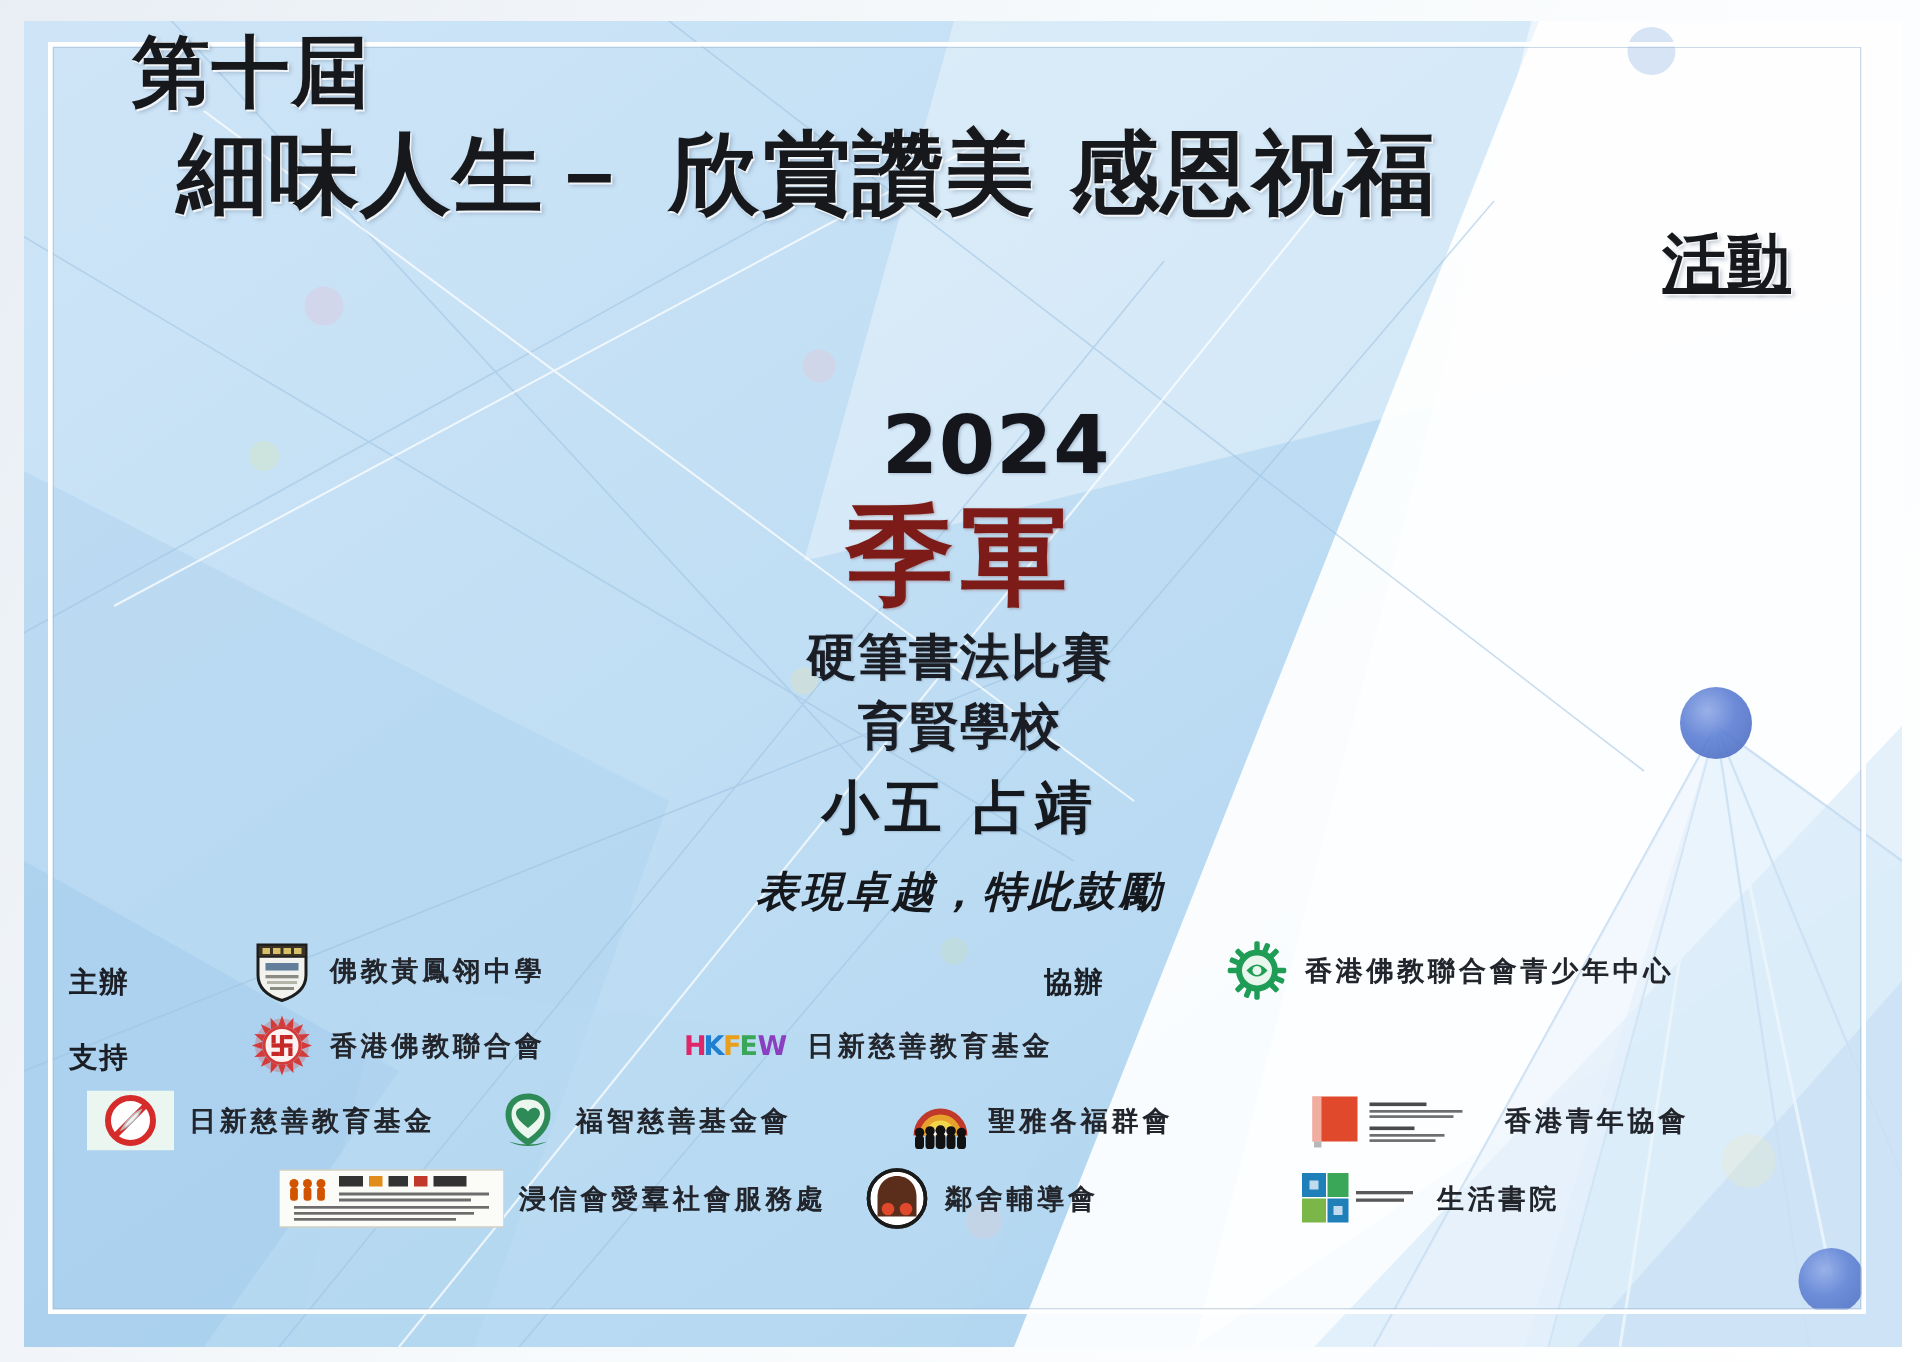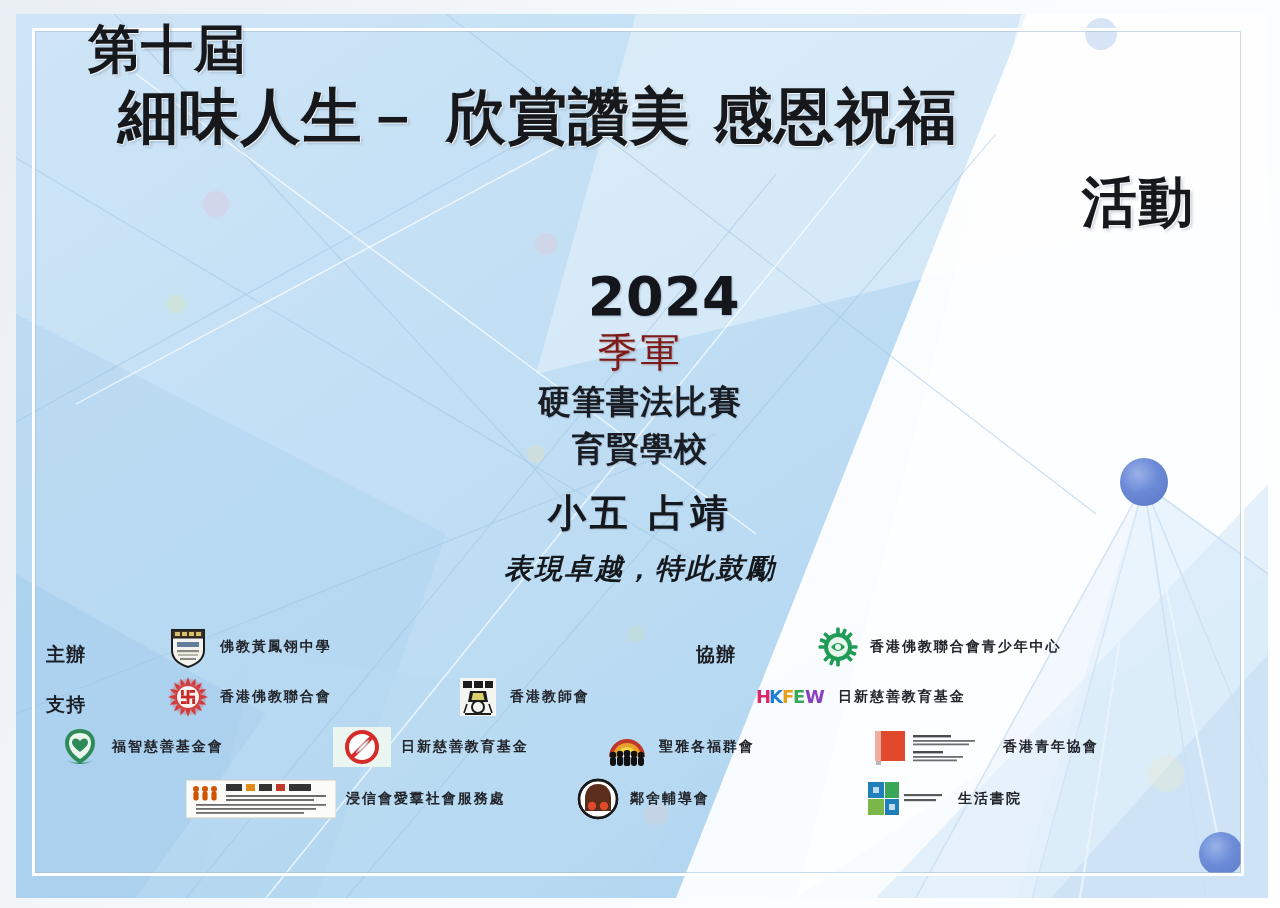--- a/index.html
+++ b/index.html
@@ -48,42 +48,42 @@
     font-family: "DejaVu Sans", "Liberation Sans", sans-serif;
     font-weight: 700;
     color: #16181c;
     letter-spacing: .02em;
     line-height: 1.06;
     text-shadow: 1px 1px 0 rgba(255,255,255,.85), 2px 2px 3px rgba(60,80,110,.30);
     white-space: nowrap;
   }
   .hl-1 { font-size: 52px; margin-left: 24px; }
   .hl-2 { font-size: 60px; margin-left: 54px; margin-top: 8px; }
-  .hl-3 { font-size: 55px; text-align: right; margin-top: 24px; padding-right: 22px; }
+  .hl-3 { font-size: 42px; text-align: right; margin-top: 4px; padding-right: 22px; text-decoration: underline; }
 
   
   .award {
     position: absolute;
     left: 0; top: 270px; width: 1280px;
     text-align: center;
   }
   .award-year {
     font-family: "DejaVu Sans", "Liberation Sans", sans-serif;
     font-weight: 700;
     font-size: 54px;
     color: #14161b;
     letter-spacing: .01em;
     line-height: 1;
     text-shadow: 1px 1px 2px rgba(70,90,120,.32);
     padding-left: 48px;
   }
   .award-rank {
     font-family: "DejaVu Serif", "Liberation Serif", serif;
-    font-weight: 400;
-    font-size: 40px;
+    font-weight: 700;
+    font-size: 72px;
     color: #7c1b17;
     line-height: 1.12;
     margin-top: 6px;
     letter-spacing: .06em;
     text-shadow: 1px 1px 2px rgba(120,40,35,.35);
   }
   .award-event {
     font-family: "DejaVu Sans", "Liberation Sans", sans-serif;
     font-weight: 700;
     font-size: 33px;
@@ -102,21 +102,21 @@
     letter-spacing: .03em;
     text-shadow: 1px 1px 1px rgba(80,100,130,.25);
   }
   .award-winner {
     font-family: "DejaVu Sans", "Liberation Sans", sans-serif;
     font-weight: 700;
     font-size: 38px;
     color: #15181d;
     line-height: 1.4;
     letter-spacing: .10em;
-    margin-top: 14px;
+    margin-top: 4px;
     text-shadow: 1px 1px 1px rgba(80,100,130,.25);
   }
   .award-remark {
     font-family: Liberation Mono, monospace;
     font-weight: 700;
     font-style: italic;
     font-size: 28px;
     color: #15181d;
     letter-spacing: .08em;
     margin-top: 10px;
@@ -142,21 +142,21 @@
     font-family: "DejaVu Sans", "Liberation Sans", sans-serif;
     font-weight: 700;
     font-size: 19px;
     color: #1b1e24;
     letter-spacing: .06em;
     min-width: 58px;
   }
   .sp-name {
     font-family: "DejaVu Serif", "Liberation Serif", serif;
     font-weight: 700;
-    font-size: 14px;
+    font-size: 18px;
     color: #22252b;
     letter-spacing: .14em;
     white-space: nowrap;
   }
   .logo {
     width: 44px; height: 42px;
     flex: 0 0 auto;
     position: relative;
     display: flex; align-items: center; justify-content: center;
   }
@@ -368,74 +368,58 @@
               <rect x="14" y="14" width="2.8" height="5.6"></rect>
               <rect x="25.2" y="22.4" width="2.8" height="5.6"></rect>
               <rect x="22.4" y="14" width="5.6" height="2.8"></rect>
               <rect x="14" y="25.2" width="5.6" height="2.8"></rect>
             </g>
           </svg>
         </span>
         <span class="sp-name">香港佛教聯合會</span>
       </div>
 
-      <div class="sp-cell" style="width:300px">
-        <span class="logo">
-          <svg width="40" height="42" viewBox="0 0 40 42">
-            <rect x="2" y="2" width="36" height="38" fill="#f4f4f0"></rect>
-            <rect x="5" y="5" width="9" height="7" fill="#1c1c1c"></rect>
-            <rect x="16" y="5" width="9" height="7" fill="#1c1c1c"></rect>
-            <rect x="27" y="5" width="8" height="7" fill="#1c1c1c"></rect>
-            <path d="M12 15 H28 L30 26 H10 Z" fill="#1c1c1c"></path>
-            <path d="M15 17 H25 L26.5 24 H13.5 Z" fill="#d9cf6f"></path>
-            <circle cx="20" cy="31" r="6" fill="none" stroke="#1c1c1c" stroke-width="2"></circle>
-            <path d="M7 38 H33" stroke="#1c1c1c" stroke-width="2"></path>
-            <path d="M9 28 L6 37 M31 28 L34 37" stroke="#1c1c1c" stroke-width="1.6" fill="none"></path>
-          </svg>
-        </span>
-        <span class="sp-name">香港教師會</span>
-      </div>
 
       <div class="sp-cell" style="width:380px">
         <span class="logo" style="width:72px">
           <svg width="72" height="26" viewBox="0 0 72 26">
             <text x="0" y="19" font-family="DejaVu Sans, sans-serif" font-size="18" font-weight="700" fill="#e0266b">H</text>
             <text x="13" y="19" font-family="DejaVu Sans, sans-serif" font-size="18" font-weight="700" fill="#1f7fd0">K</text>
             <text x="26" y="19" font-family="DejaVu Sans, sans-serif" font-size="18" font-weight="700" fill="#e8a01c">F</text>
             <text x="37" y="19" font-family="DejaVu Sans, sans-serif" font-size="18" font-weight="700" fill="#3aa657">E</text>
             <text x="49" y="19" font-family="DejaVu Sans, sans-serif" font-size="18" font-weight="700" fill="#8a3fc0">W</text>
           </svg>
         </span>
         <span class="sp-name">日新慈善教育基金</span>
       </div>
     </div>
 
     <div class="sp-row row-3" style="padding-left:12px">
+      <div class="sp-cell" style="width:272px">
+        <span class="logo" style="width:58px">
+          <svg width="58" height="40" viewBox="0 0 58 40">
+            <rect x="0" y="0" width="58" height="40" fill="#eaf6ef"></rect>
+            <circle cx="29" cy="20" r="15" fill="#ffffff" stroke="#d52b2b" stroke-width="4"></circle>
+            <path d="M19 30 L39 10" stroke="#d52b2b" stroke-width="4"></path>
+            <path d="M23 26 q6 -10 13 -13 q-4 9 -13 13 Z" fill="#f0f0f0" stroke="#b8b8b8" stroke-width="1"></path>
+          </svg>
+        </span>
+        <span class="sp-name">日新慈善教育基金</span>
+      </div>
+
       <div class="sp-cell" style="width:275px">
         <span class="logo">
           <svg width="42" height="42" viewBox="0 0 42 42">
             <path d="M21 3 C12 3 6 9 6 17 C6 26 13 33 21 38 C29 33 36 26 36 17 C36 9 30 3 21 3 Z" fill="#2e8b57"></path>
             <path d="M21 7 C14 7 10 11 10 17 C10 24 15 29 21 33 C27 29 32 24 32 17 C32 11 28 7 21 7 Z" fill="#eaf6ee"></path>
             <path d="M21 26 C16 22 13 19 13 16.2 C13 14 14.8 12.5 16.8 12.5 C18.3 12.5 19.6 13.3 21 15 C22.4 13.3 23.7 12.5 25.2 12.5 C27.2 12.5 29 14 29 16.2 C29 19 26 22 21 26 Z" fill="#2e8b57"></path>
             <path d="M8 35 q13 6 26 0 q-13 4 -26 0 Z" fill="#2e8b57"></path>
           </svg>
         </span>
         <span class="sp-name">福智慈善基金會</span>
-      </div>
-
-      <div class="sp-cell" style="width:272px">
-        <span class="logo" style="width:58px">
-          <svg width="58" height="40" viewBox="0 0 58 40">
-            <rect x="0" y="0" width="58" height="40" fill="#eaf6ef"></rect>
-            <circle cx="29" cy="20" r="15" fill="#ffffff" stroke="#d52b2b" stroke-width="4"></circle>
-            <path d="M19 30 L39 10" stroke="#d52b2b" stroke-width="4"></path>
-            <path d="M23 26 q6 -10 13 -13 q-4 9 -13 13 Z" fill="#f0f0f0" stroke="#b8b8b8" stroke-width="1"></path>
-          </svg>
-        </span>
-        <span class="sp-name">日新慈善教育基金</span>
       </div>
 
       <div class="sp-cell" style="width:268px">
         <span class="logo">
           <svg width="42" height="40" viewBox="0 0 42 40">
             <path d="M3 30 A18 18 0 0 1 39 30 Z" fill="#c0392b"></path>
             <path d="M7 30 A14 14 0 0 1 35 30 Z" fill="#e8a22b"></path>
             <path d="M11 30 A10 10 0 0 1 31 30 Z" fill="#f2d64b"></path>
             <path d="M15 30 A6 6 0 0 1 27 30 Z" fill="#ffffff"></path>
             <g fill="#111111">

